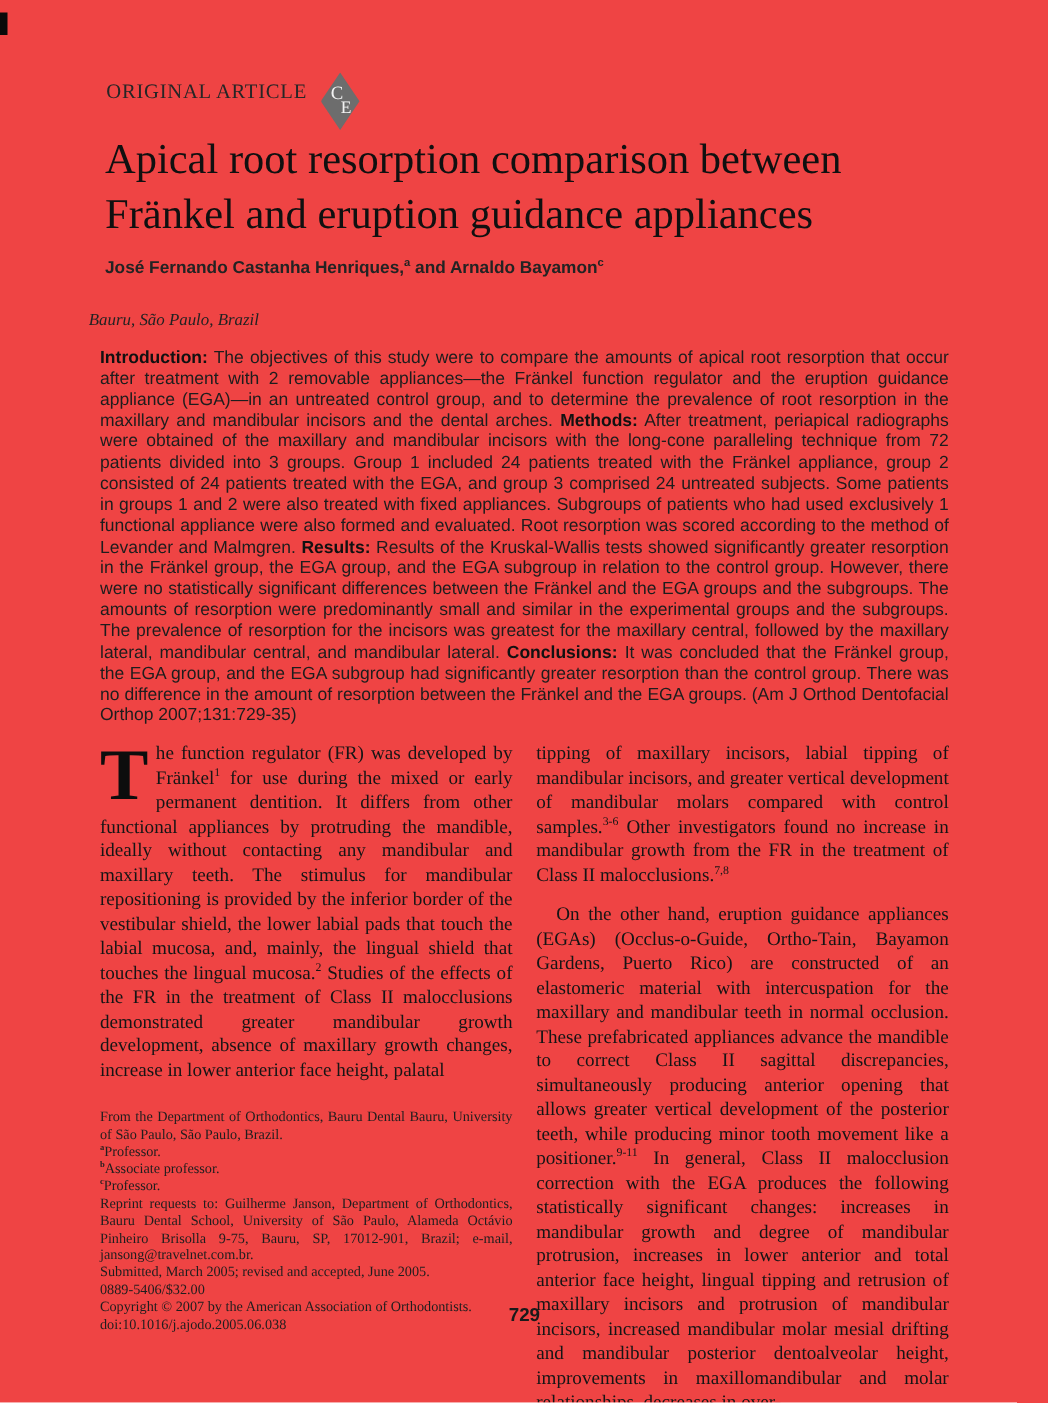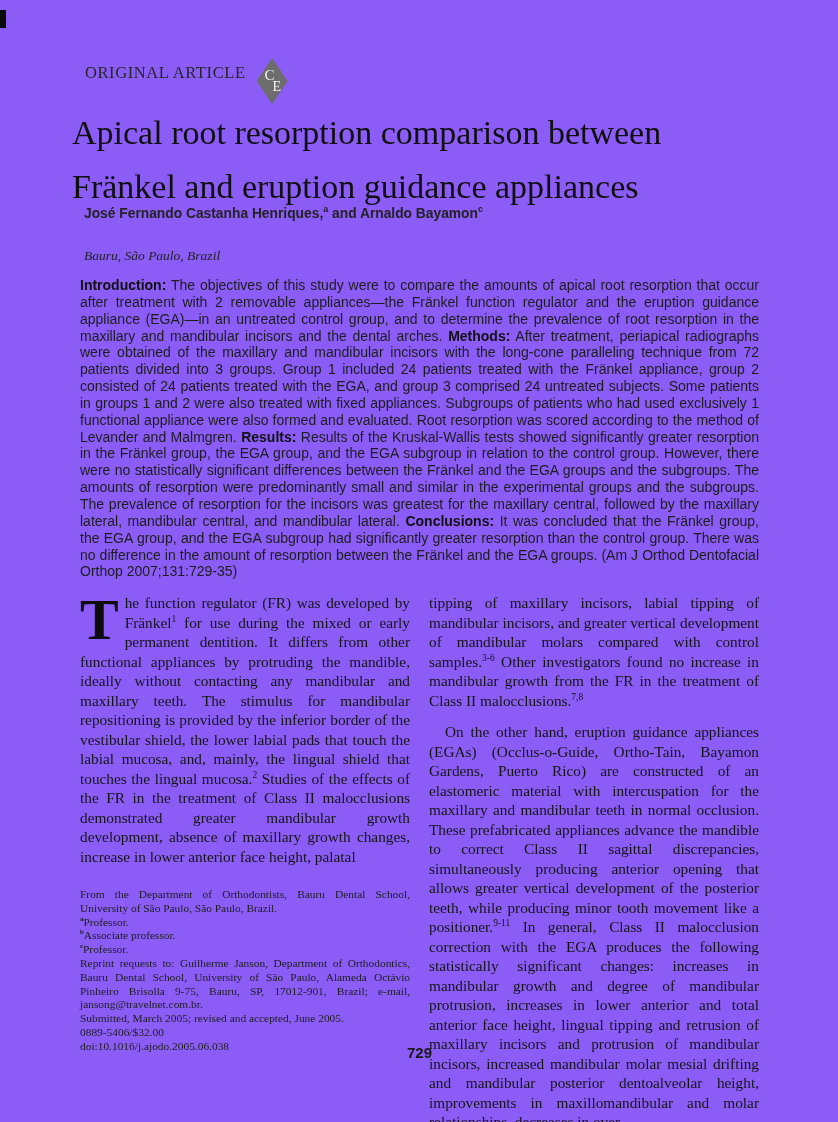--- a/index.html
+++ b/index.html
@@ -1,20 +1,20 @@
 <!DOCTYPE html>
 <html><head>
 <meta charset="utf-8">
 <style>
   html, body { margin: 0; padding: 0; background: #ffffff; }
   .page {
     position: relative;
     width: 838px;
     height: 1122px;
-    background: #8b5cf6;
+    background: #ef4444;
     font-family: "Liberation Serif", serif;
     color: #1b1b1b;
     overflow: hidden;
   }
   .corner-mark {
     position: absolute;
     left: 0; top: 10px;
     width: 6px; height: 18px;
     background: #0a0a0a;
   }
@@ -47,42 +47,42 @@
   }
   .ce-c, .ce-e {
     position: absolute;
     color: #f2f2f2;
     font-family: "Liberation Serif", serif;
   }
   .ce-c { left: 8px; top: 9px; font-size: 15px; }
   .ce-e { left: 16px; top: 21px; font-size: 14px; }
   .title {
     position: absolute;
-    left: 72px; top: 106px;
+    left: 84px; top: 106px;
     width: 665px;
     margin: 0;
     font-family: "Liberation Serif", serif;
     font-weight: 400;
     font-size: 34px;
-    line-height: 54px;
+    line-height: 44px;
     color: #101010;
   }
   .authors {
     position: absolute;
     left: 84px; top: 203px;
     font-family: "Liberation Sans", sans-serif;
     font-weight: bold;
     font-size: 13.8px;
     line-height: 22px;
     color: #232323;
   }
   .authors sup { font-size: 9px; line-height: 0; }
   .affiliation {
     position: absolute;
-    left: 84px; top: 248px;
+    left: 71px; top: 248px;
     font-family: "Liberation Serif", serif;
     font-style: italic;
     font-size: 13.5px;
     color: #222222;
   }
   .abstract {
     position: absolute;
     left: 80px; top: 277px;
     width: 679px;
     font-family: "Liberation Sans", sans-serif;
@@ -166,27 +166,28 @@
     <b>Introduction:</b><span> The objectives of this study were to compare the amounts of apical root resorption that occur after treatment with 2 removable appliances—the Fränkel function regulator and the eruption guidance appliance (EGA)—in an untreated control group, and to determine the prevalence of root resorption in the maxillary and mandibular incisors and the dental arches.</span><b> Methods:</b><span> After treatment, periapical radiographs were obtained of the maxillary and mandibular incisors with the long-cone paralleling technique from 72 patients divided into 3 groups. Group 1 included 24 patients treated with the Fränkel appliance, group 2 consisted of 24 patients treated with the EGA, and group 3 comprised 24 untreated subjects. Some patients in groups 1 and 2 were also treated with fixed appliances. Subgroups of patients who had used exclusively 1 functional appliance were also formed and evaluated. Root resorption was scored according to the method of Levander and Malmgren.</span><b> Results:</b><span> Results of the Kruskal-Wallis tests showed significantly greater resorption in the Fränkel group, the EGA group, and the EGA subgroup in relation to the control group. However, there were no statistically significant differences between the Fränkel and the EGA groups and the subgroups. The amounts of resorption were predominantly small and similar in the experimental groups and the subgroups. The prevalence of resorption for the incisors was greatest for the maxillary central, followed by the maxillary lateral, mandibular central, and mandibular lateral.</span><b> Conclusions:</b><span> It was concluded that the Fränkel group, the EGA group, and the EGA subgroup had significantly greater resorption than the control group. There was no difference in the amount of resorption between the Fränkel and the EGA groups. (Am J Orthod Dentofacial Orthop 2007;131:729-35)</span>
   </section>
 
   <section class="columns">
 
     <div class="col">
       <p class="body-p">
         <span class="dropcap">T</span><span>he function regulator (FR) was developed by Fränkel</span><sup>1</sup><span> for use during the mixed or early permanent dentition. It differs from other functional appliances by protruding the mandible, ideally without contacting any mandibular and maxillary teeth. The stimulus for mandibular repositioning is provided by the inferior border of the vestibular shield, the lower labial pads that touch the labial mucosa, and, mainly, the lingual shield that touches the lingual mucosa.</span><sup>2</sup><span> Studies of the effects of the FR in the treatment of Class II malocclusions demonstrated greater mandibular growth development, absence of maxillary growth changes, increase in lower anterior face height, palatal</span>
       </p>
       <div class="footnotes">
-        <div class="fn-line"><sup></sup><span>From the Department of Orthodontists, Bauru Dental School, University of São Paulo, São Paulo, Brazil.</span></div>
+        <div class="fn-line"><sup></sup><span>From the Department of Orthodontics, Bauru Dental Bauru, University of São Paulo, São Paulo, Brazil.</span></div>
         <div class="fn-line"><sup>a</sup><span>Professor.</span></div>
         <div class="fn-line"><sup>b</sup><span>Associate professor.</span></div>
         <div class="fn-line"><sup>c</sup><span>Professor.</span></div>
         <div class="fn-line"><sup></sup><span>Reprint requests to: Guilherme Janson, Department of Orthodontics, Bauru Dental School, University of São Paulo, Alameda Octávio Pinheiro Brisolla 9-75, Bauru, SP, 17012-901, Brazil; e-mail, jansong@travelnet.com.br.</span></div>
         <div class="fn-line"><sup></sup><span>Submitted, March 2005; revised and accepted, June 2005.</span></div>
         <div class="fn-line"><sup></sup><span>0889-5406/$32.00</span></div>
+        <div class="fn-line"><sup></sup><span>Copyright © 2007 by the American Association of Orthodontists.</span></div>
         <div class="fn-line"><sup></sup><span>doi:10.1016/j.ajodo.2005.06.038</span></div>
       </div>
     </div>
 
     <div class="col">
       <p class="body-p"><span>tipping of maxillary incisors, labial tipping of mandibular incisors, and greater vertical development of mandibular molars compared with control samples.</span><sup>3-6</sup><span> Other investigators found no increase in mandibular growth from the FR in the treatment of Class II malocclusions.</span><sup>7,8</sup></p>
       <p class="body-p indent"><span>On the other hand, eruption guidance appliances (EGAs) (Occlus-o-Guide, Ortho-Tain, Bayamon Gardens, Puerto Rico) are constructed of an elastomeric material with intercuspation for the maxillary and mandibular teeth in normal occlusion. These prefabricated appliances advance the mandible to correct Class II sagittal discrepancies, simultaneously producing anterior opening that allows greater vertical development of the posterior teeth, while producing minor tooth movement like a positioner.</span><sup>9-11</sup><span> In general, Class II malocclusion correction with the EGA produces the following statistically significant changes: increases in mandibular growth and degree of mandibular protrusion, increases in lower anterior and total anterior face height, lingual tipping and retrusion of maxillary incisors and protrusion of mandibular incisors, increased mandibular molar mesial drifting and mandibular posterior dentoalveolar height, improvements in maxillomandibular and molar relationships, decreases in over-</span></p>
     </div>
 
   </section>

